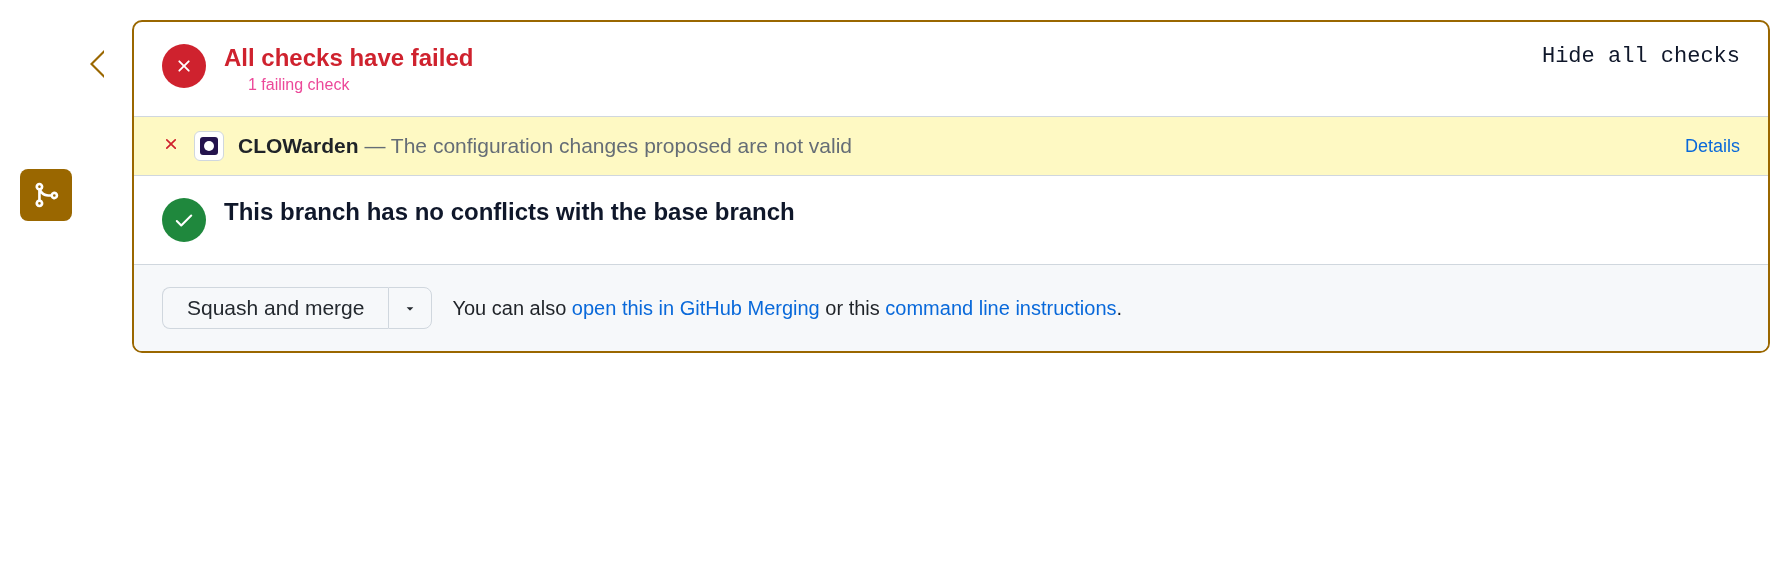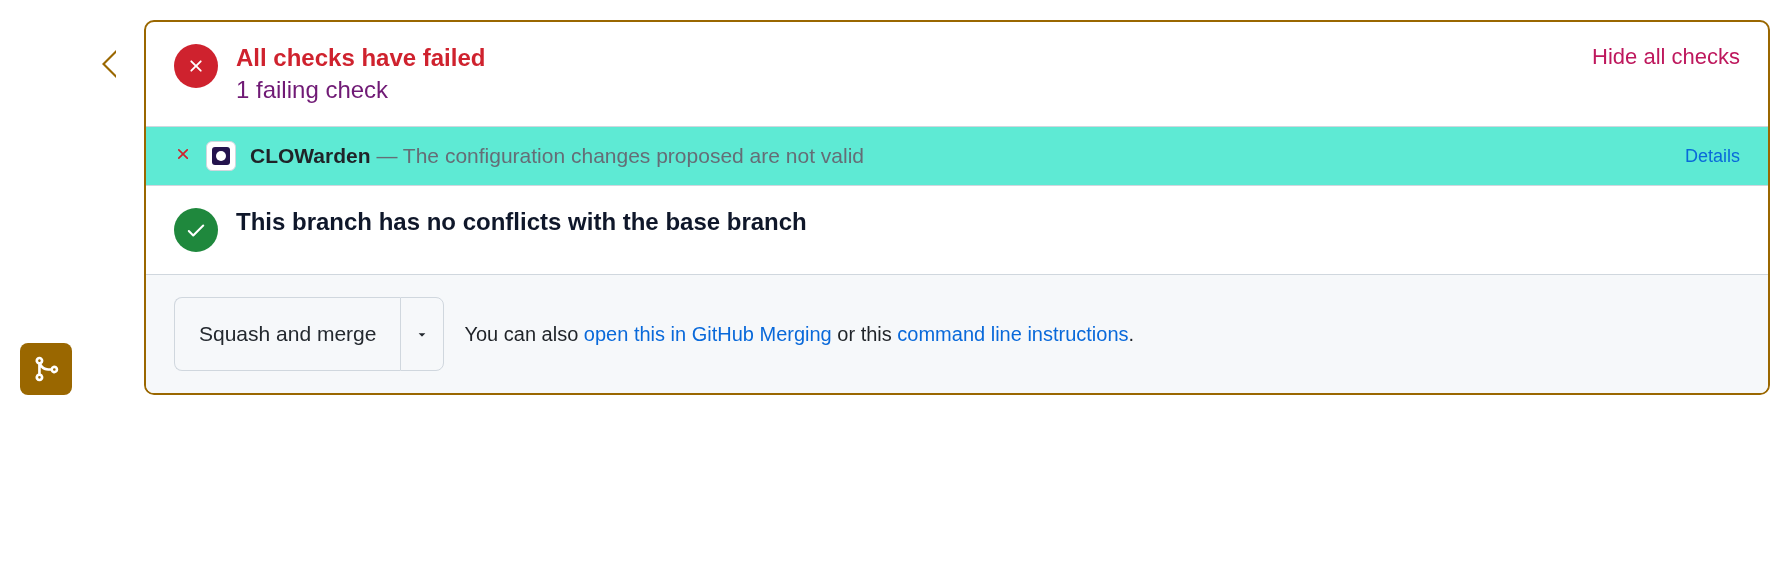--- a/index.html
+++ b/index.html
@@ -8,22 +8,22 @@
       padding: 0;
     }
     body {
       font-family: -apple-system, BlinkMacSystemFont, "Segoe UI", Helvetica, Arial, sans-serif;
       background: #ffffff;
       padding: 20px;
       width: 1790px;
     }
     .container {
       display: flex;
-      align-items: flex-end;
-      gap: 16px;
+      align-items: center;
+      gap: 4px;
     }
     .timeline-badge {
       width: 52px;
       height: 52px;
       background: #9a6700;
       border-radius: 8px;
       display: flex;
       align-items: center;
       justify-content: center;
       flex-shrink: 0;
@@ -134,31 +134,33 @@
       font-weight: 600;
       margin-bottom: 4px;
     }
     .section-title.fail {
       color: #cf222e;
     }
     .section-title.normal {
       color: #0f172a;
     }
     .section-subtitle {
-      font-size: 24px;
-      color: #701a75;
+      font-size: 16px;
+      color: #ec4899;
+      margin-left: 24px;
     }
     .section-link {
-      color: #be185d;
+      color: #0f172a;
       font-size: 22px;
       cursor: pointer;
       align-self: flex-start;
+      font-family: Liberation Mono, monospace;
     }
     .check-row {
-      background: #5eead4;
+      background: #fef9c3;
       border-bottom: 1px solid #d0d7de;
       padding: 14px 28px;
       display: flex;
       align-items: center;
     }
     .check-x {
       color: #cf222e;
       font-size: 22px;
       margin-right: 14px;
       flex-shrink: 0;
@@ -208,21 +210,21 @@
       display: flex;
       margin-right: 20px;
     }
     .btn {
       background: #f6f8fa;
       border: 1px solid #d0d7de;
       font-size: 21px;
       font-weight: 500;
       color: #24292f;
       cursor: pointer;
-      padding: 24px 24px;
+      padding: 8px 24px;
     }
     .btn-main {
       border-radius: 8px 0 0 8px;
       border-right: none;
     }
     .btn-dropdown {
       border-radius: 0 8px 8px 0;
       padding: 12px 14px;
       display: flex;
       align-items: center;

